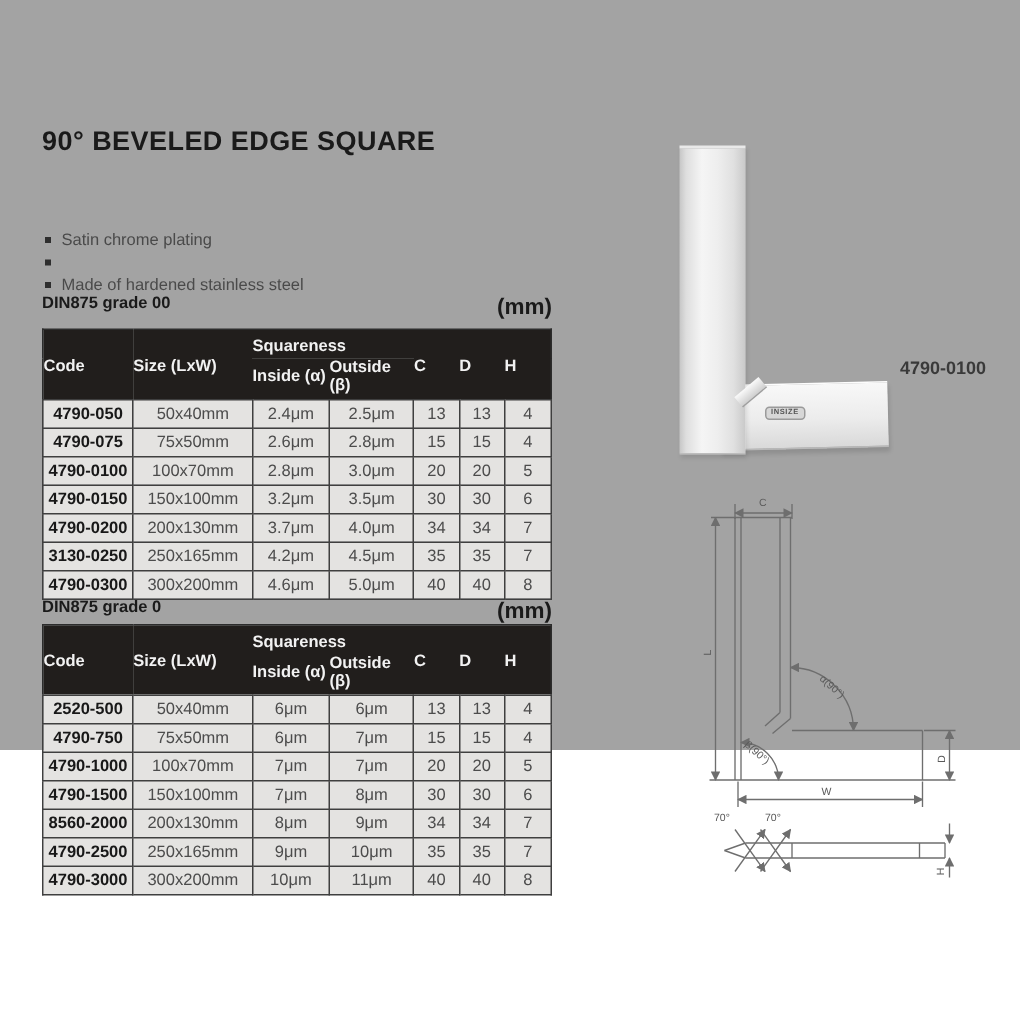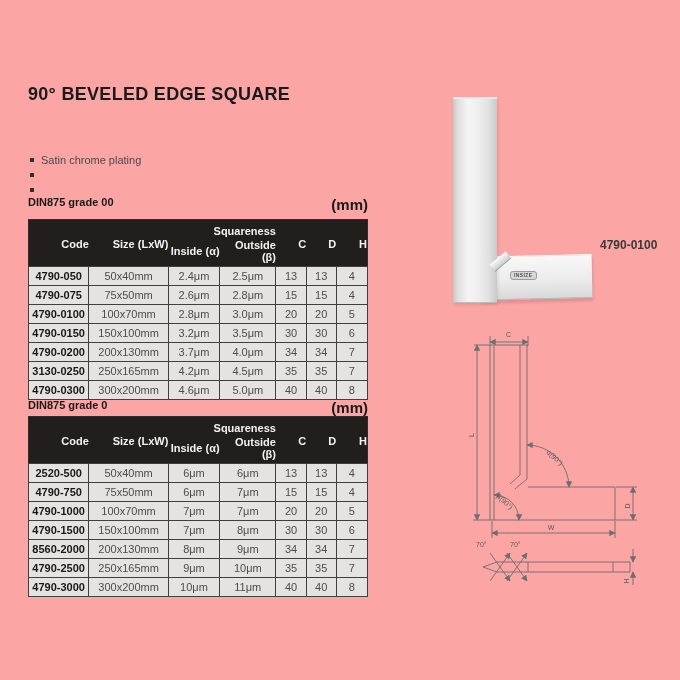--- a/index.html
+++ b/index.html
@@ -1,36 +1,36 @@
 <!DOCTYPE html>
 <html><head>
 <meta charset="utf-8">
 <style>
   * { margin:0; padding:0; box-sizing:border-box; }
   html,body { width:680px; height:680px; background:#ffffff; overflow:hidden;
               font-family:"Liberation Sans", sans-serif; }
-  .page { position:relative; width:680px; height:680px; background:#fca5a5; }
+  .page { position:relative; width:680px; height:500px; background:#a3a3a3; }
 
   .title { position:absolute; left:28px; top:84px; font-size:18px; font-weight:bold;
            color:#1a1a1a; letter-spacing:0.3px; }
 
   .features { position:absolute; left:30px; top:152px; list-style:none; }
   .features li { display:flex; align-items:center; height:15px; font-size:11px; color:#4a4a4a; }
   .features .sq { width:4px; height:4px; background:#2e2e2e; margin-right:7px; flex:0 0 auto; }
 
   .tbl-caption { position:absolute; left:28px; width:340px; display:flex;
                  justify-content:space-between; font-size:11px; font-weight:bold; color:#1a1a1a; }
   .cap1 { top:196px; } .cap2 { top:399px;gap:10px; }
   .tbl-caption .unit { font-size:15px; }
 
   table.spec { position:absolute; left:28px; border-collapse:collapse; table-layout:fixed;
                width:340px; font-size:11px; }
   .t1 { top:219px; } .t2 { top:416px; }
   table.spec th { background:#211e1c; color:#f2f2f2; font-weight:bold; border:none;
-                  text-align:right; font-size:11px; }
+                  text-align:left; font-size:11px; }
   table.spec tr.h1 th { height:19px; padding-top:3px; }
   table.spec tr.h2 th { height:17px; padding-bottom:3px; }
   table.spec td { background:#e4e3e1; border:1px solid #3f3f3f; text-align:center;
                   color:#4c4c4c; height:19px; padding:1px 2px; }
   table.spec td:first-child { font-weight:bold; color:#181818; }
   table.spec { border:1px solid #2c2c2c; }
 
   
   .photo { position:absolute; left:440px; top:90px; width:235px; height:230px; }
   .blade { position:absolute; left:13px; top:7px; width:44px; height:206px; z-index:2;
@@ -65,20 +65,21 @@
   <ul class="features">
     <li>
       <span class="sq"></span>
       <span>Satin chrome plating</span>
     </li>
     <li>
       <span class="sq"></span>
     </li>
     <li>
       <span class="sq"></span>
+      <span>Made of hardened stainless steel</span>
     </li>
   </ul>
 
   <div class="tbl-caption cap1">
     <span>DIN875 grade 00</span>
     <span class="unit">(mm)</span>
   </div>
   <table class="spec t1">
     <colgroup>
       <col style="width:60px">

